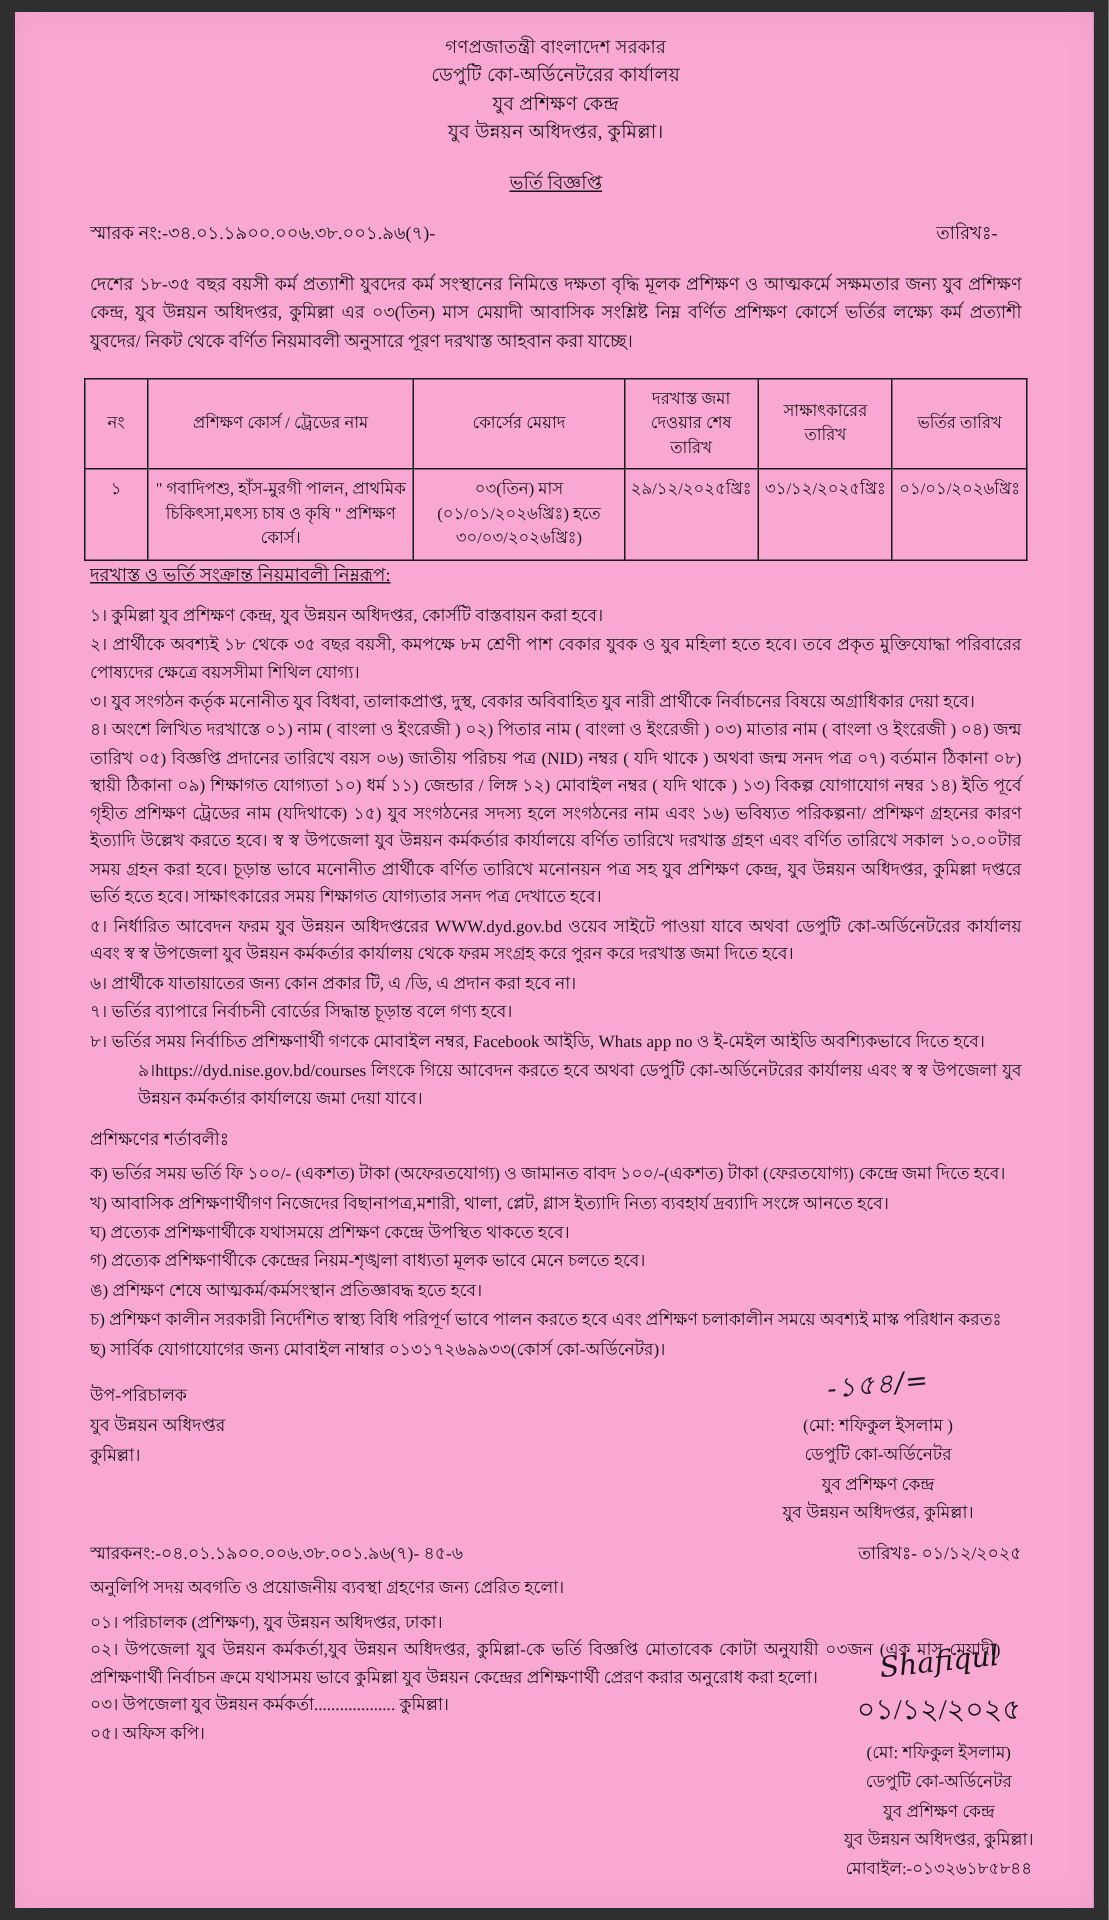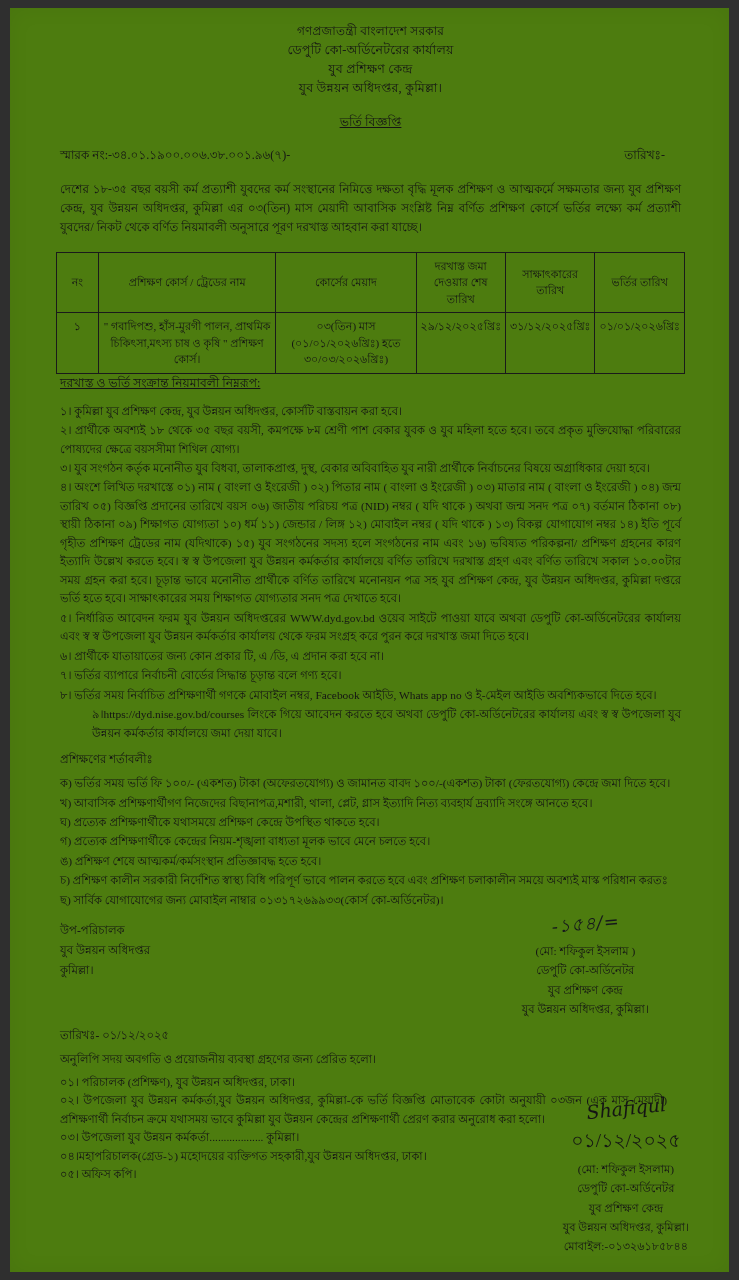--- a/index.html
+++ b/index.html
@@ -15,21 +15,21 @@
     overflow: hidden;
     font-family: "Liberation Serif", serif;
     color: #141414;
   }
   .paper {
     position: absolute;
     left: 10px;
     top: 8px;
     right: 10px;
     bottom: 8px;
-    background: #4d7c0f;
+    background: #f9a8d4;
     box-shadow: inset 0 0 22px rgba(0,0,0,0.06);
   }
   
   .edge-l, .edge-r, .edge-t, .edge-b {
     position: absolute;
     background: #2f2f2f;
   }
   .edge-l { left: 0; top: 0; width: 10px; height: 1280px; }
   .edge-r { right: 0; top: 0; width: 10px; height: 1280px; }
   .edge-t { left: 0; top: 0; width: 739px; height: 8px; }
@@ -299,32 +299,32 @@
         <div class="sig-right">
           <div class="scribble">-১৫৪/=</div>
           <div>(মো: শফিকুল ইসলাম )</div>
           <div>ডেপুটি কো-অর্ডিনেটর</div>
           <div>যুব প্রশিক্ষণ কেন্দ্র</div>
           <div>যুব উন্নয়ন অধিদপ্তর, কুমিল্লা।</div>
         </div>
       </div>
 
       <div class="memo2-row">
+        <div>স্মারকনং:-০৪.০১.১৯০০.০০৬.৩৮.০০১.৯৬(৭)- ৪৫-৬</div>
         <div>তারিখঃ- ০১/১২/২০২৫</div>
       </div>
 
       <div class="copy-list">
         <div style="font-size:11.4px;line-height:1.62;">অনুলিপি সদয় অবগতি ও প্রয়োজনীয় ব্যবস্থা গ্রহণের জন্য প্রেরিত হলো।</div>
       </div>
 
       <ul class="copy-list">
         <li>০১। পরিচালক (প্রশিক্ষণ), যুব উন্নয়ন অধিদপ্তর, ঢাকা।</li>
         <li>০২। উপজেলা যুব উন্নয়ন কর্মকর্তা,যুব উন্নয়ন অধিদপ্তর, কুমিল্লা-কে ভর্তি বিজ্ঞপ্তি মোতাবেক কোটা অনুযায়ী ০৩জন (এক মাস মেয়াদী) প্রশিক্ষণার্থী নির্বাচন ক্রমে যথাসময় ভাবে কুমিল্লা যুব উন্নয়ন কেন্দ্রের প্রশিক্ষণার্থী প্রেরণ করার অনুরোধ করা হলো।</li>
         <li>০৩। উপজেলা যুব উন্নয়ন কর্মকর্তা................... কুমিল্লা।</li>
-        <li>০৪।মহাপরিচালক(গ্রেড-১) মহোদয়ের ব্যক্তিগত সহকারী,যুব উন্নয়ন অধিদপ্তর, ঢাকা।</li>
         <li>০৫। অফিস কপি।</li>
       </ul>
 
       <div class="footer-sig">
         <div class="scribble2">Shafiqul</div>
         <div class="datehand">০১/১২/২০২৫</div>
         <div>(মো: শফিকুল ইসলাম)</div>
         <div>ডেপুটি কো-অর্ডিনেটর</div>
         <div>যুব প্রশিক্ষণ কেন্দ্র</div>
         <div>যুব উন্নয়ন অধিদপ্তর, কুমিল্লা।</div>

